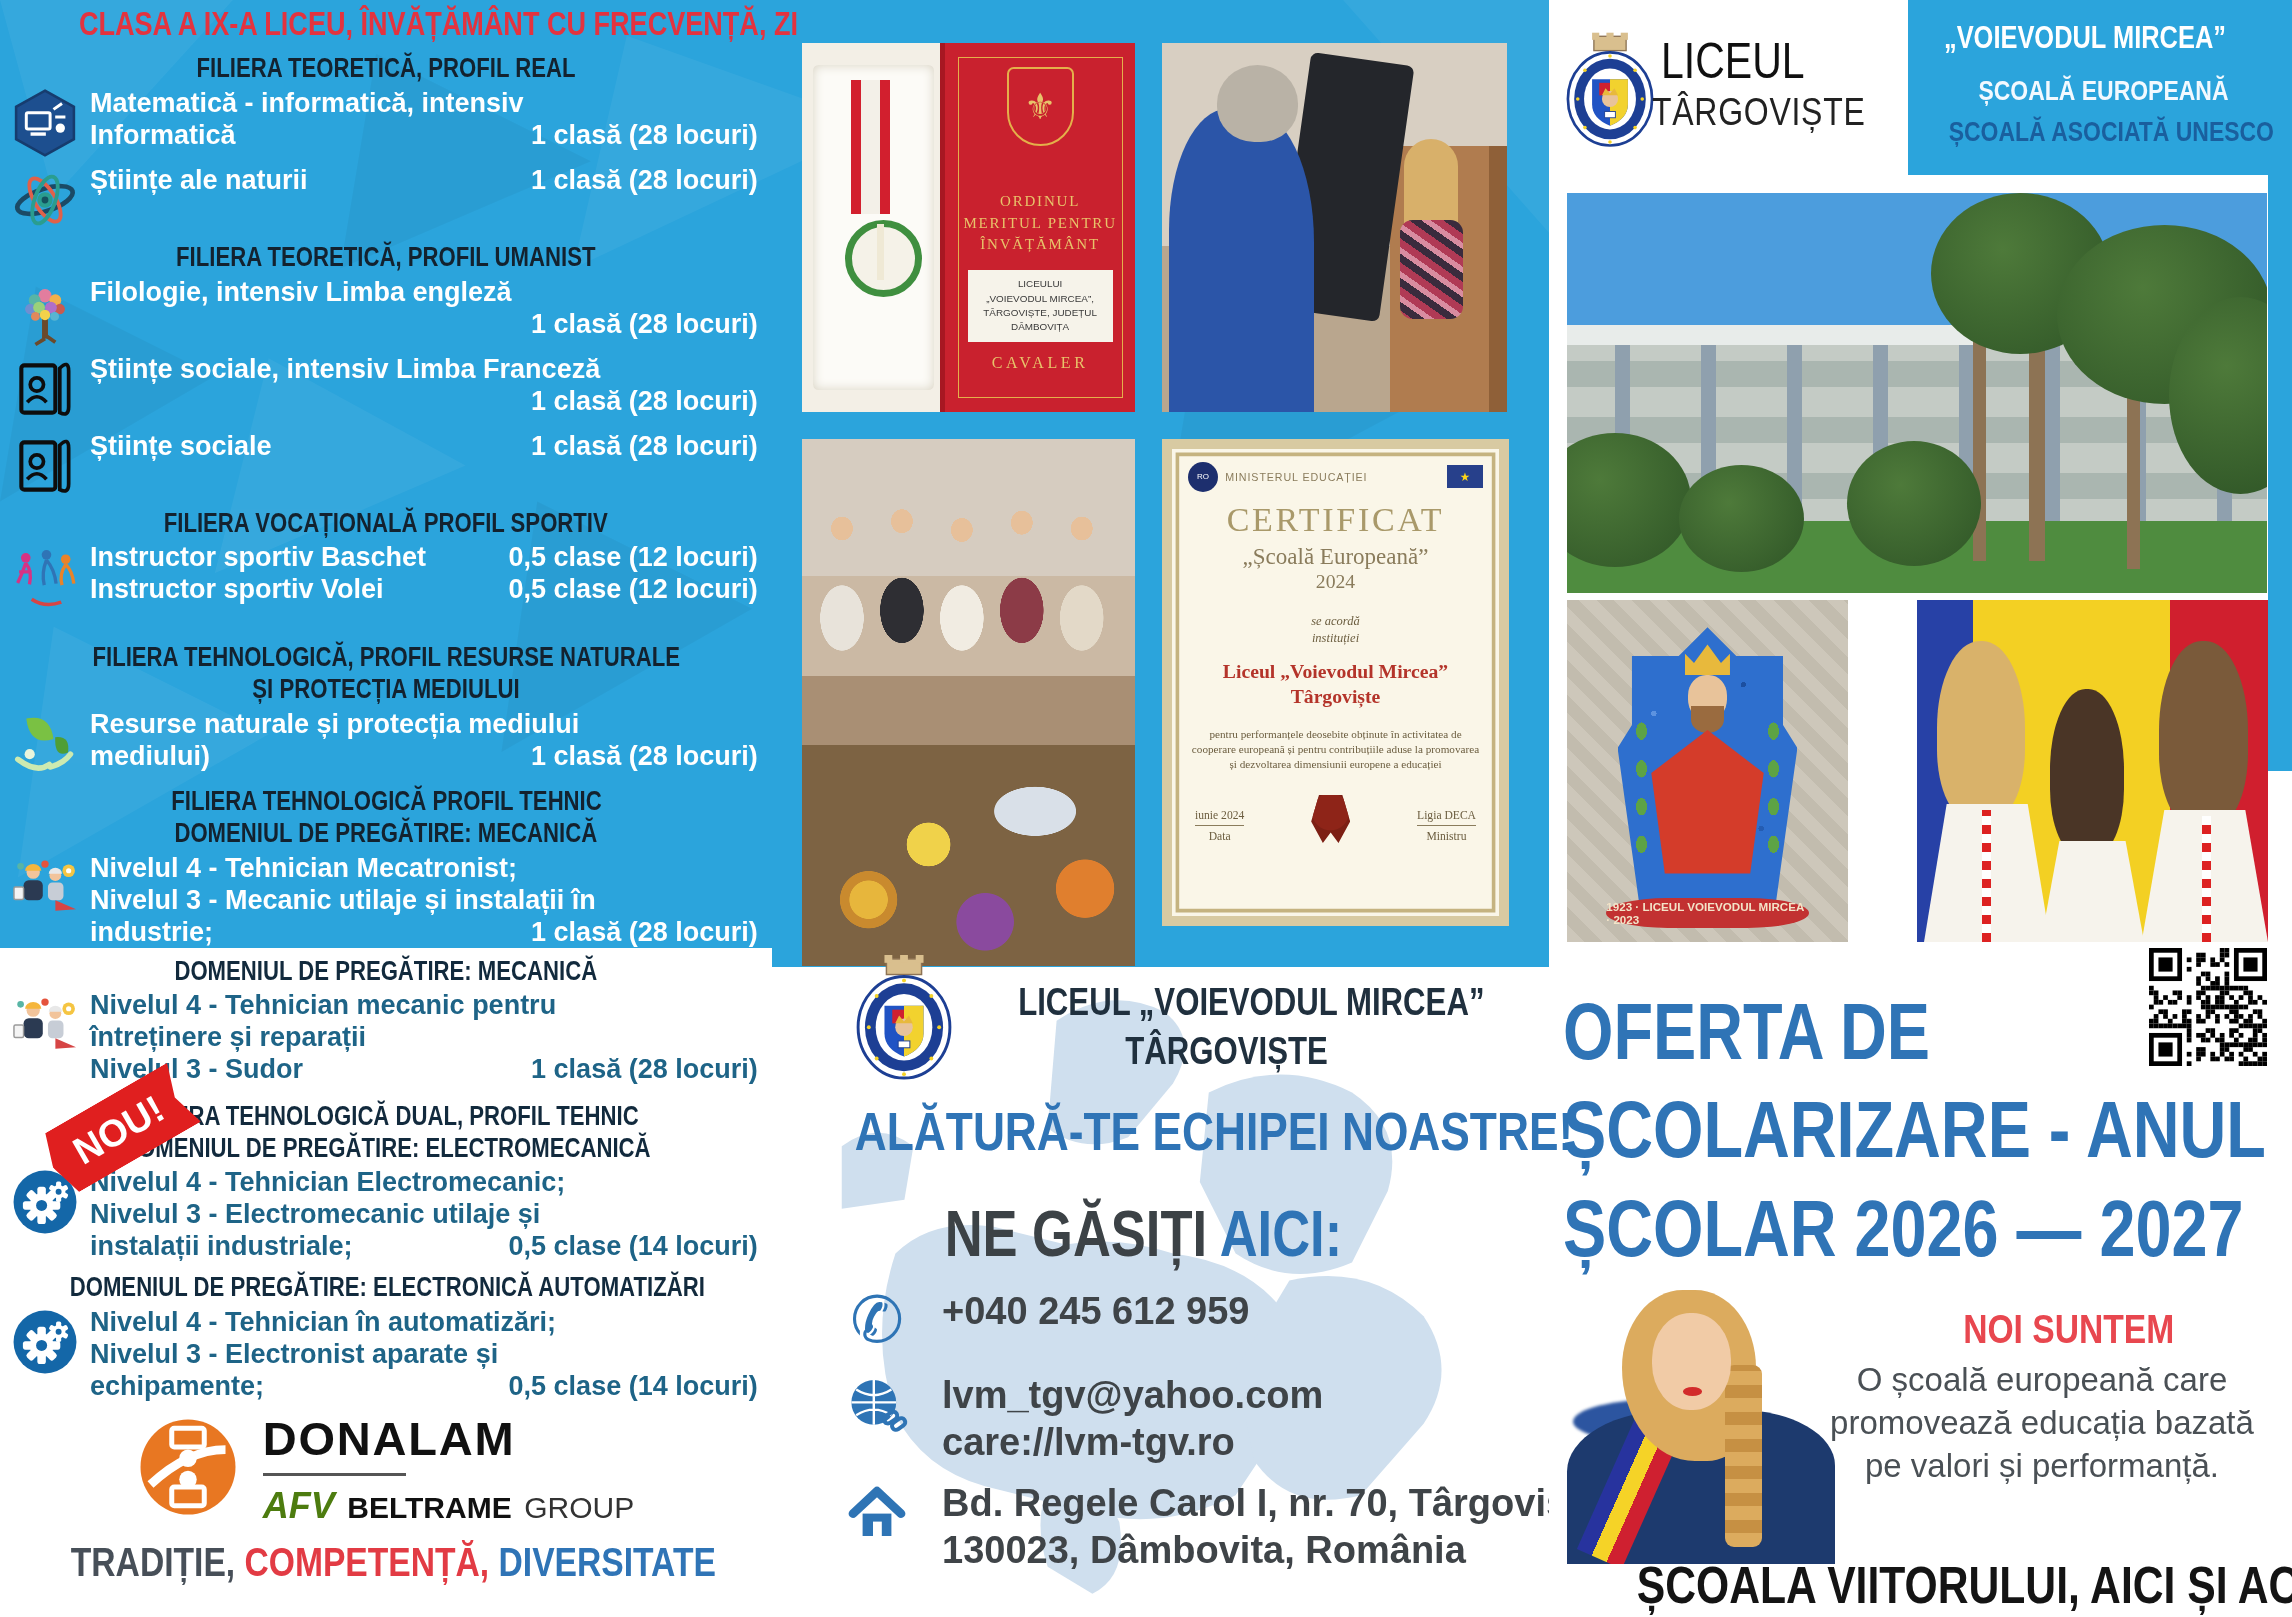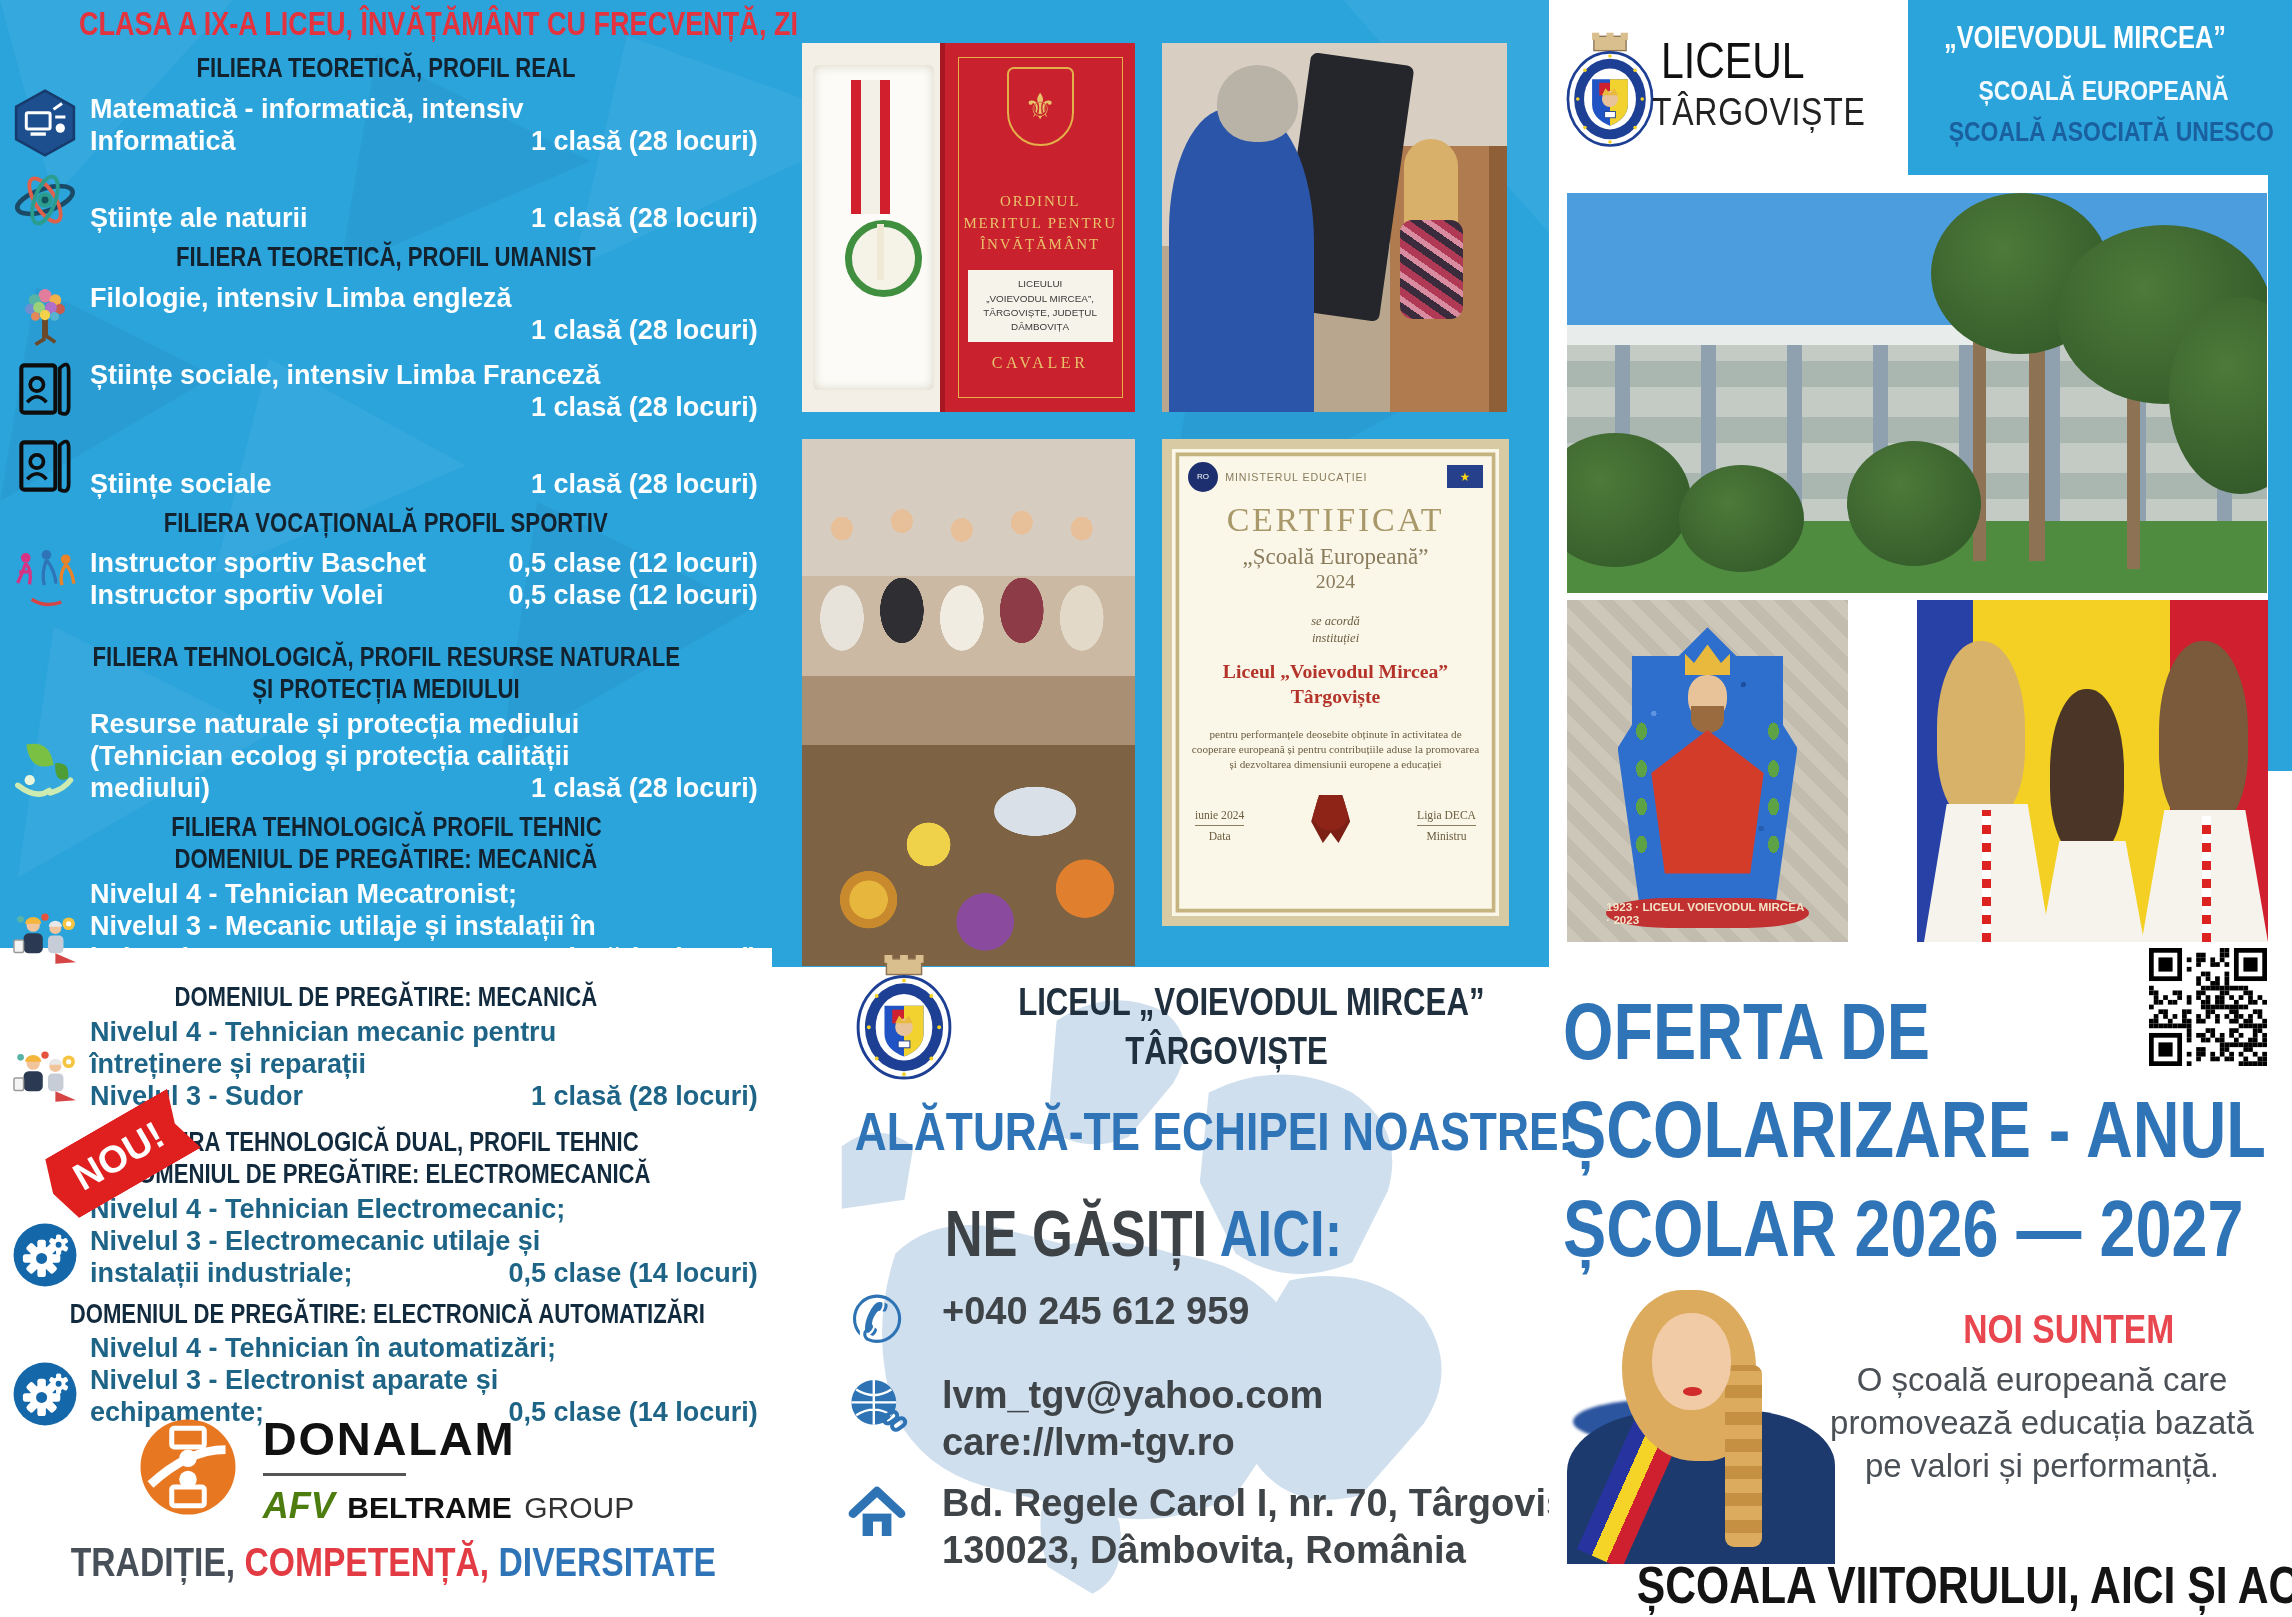--- a/index.html
+++ b/index.html
@@ -15,21 +15,21 @@
   .cnd{display:inline-block;transform:scaleX(.82);transform-origin:center;white-space:nowrap;}
   .cndL{display:inline-block;transform:scaleX(.82);transform-origin:left;white-space:nowrap;}
   .abs{position:absolute;}
   
   .lp{position:absolute;left:0;top:0;width:772px;height:1617px;}
   .lp-title{margin:18px 0 3.6px;text-align:center;color:#fff;font-size:57px;font-weight:bold;line-height:1.05;}
   .lp-sub{text-align:center;color:#e3333f;font-size:33px;font-weight:bold;margin:5.4px 0 9px;}
   .offer-section{position:relative;}
   .sec-header{text-align:center;color:#13222f;font-weight:bold;font-size:27px;line-height:32px;}
   .offer-section.onwhite .sec-header{color:#122a3d;}
-  .offer-item{display:flex;margin:2.7px 0 7.2px;align-items:flex-end;}
+  .offer-item{display:flex;margin:2.7px 0 7.2px;}
   .item-icon{width:90px;flex:none;display:flex;justify-content:center;align-items:flex-start;padding-top:1.8px;}
   .item-icon svg{width:68px;height:68px;overflow:visible;}
   .item-text{flex:1;padding-right:14.3px;}
   .item-line{display:flex;justify-content:space-between;color:#fff;font-weight:bold;font-size:27px;line-height:32px;}
   .offer-section.onwhite .item-line{color:#1e6487;}
   .line-seats{white-space:nowrap;}
   .nou-badge{position:absolute;left:43px;top:-3.6px;background:#e01f1f;color:#fff;font-weight:bold;
     font-size:38px;padding:12.5px 27px;transform:rotate(-30deg);
     clip-path:polygon(0 50%,7% 0,100% 0,93% 50%,100% 100%,7% 100%);z-index:3;}
   .donalam{position:absolute;left:0;top:1411px;width:772px;}
@@ -365,23 +365,20 @@
               <svg viewBox="0 0 80 80">
                 <path d="M18 10 q28 -6 32 24 q-28 9 -32 -24" fill="#7ac143"></path>
                 <path d="M52 32 q18 -2 15 18 q-16 7 -15 -18" fill="#4f9e35"></path>
                 <path d="M8 58 q22 17 37 6 M46 67 q16 -4 24 -15" stroke="#cdeab0" stroke-width="6.5" fill="none" stroke-linecap="round"></path>
                 <circle cx="22" cy="52" r="6" fill="#e9f5dc"></circle>
               </svg>
             </div>
             <div class="item-text">
               <div class="item-line">
                 <span class="line-text">Resurse naturale și protecția mediului</span>
-              </div>
-              <div class="item-line">
-                <span class="line-text">(Tehnician ecolog și protecția calității</span>
               </div>
               <div class="item-line">
                 <span class="line-text">mediului)</span>
                 <span class="line-seats">1 clasă (28 locuri)</span>
               </div>
             </div>
           </div>
         </div>
         <div class="offer-section onblue">
           <div class="sec-header"><span class="cnd">FILIERA TEHNOLOGICĂ  PROFIL TEHNIC</span></div>

